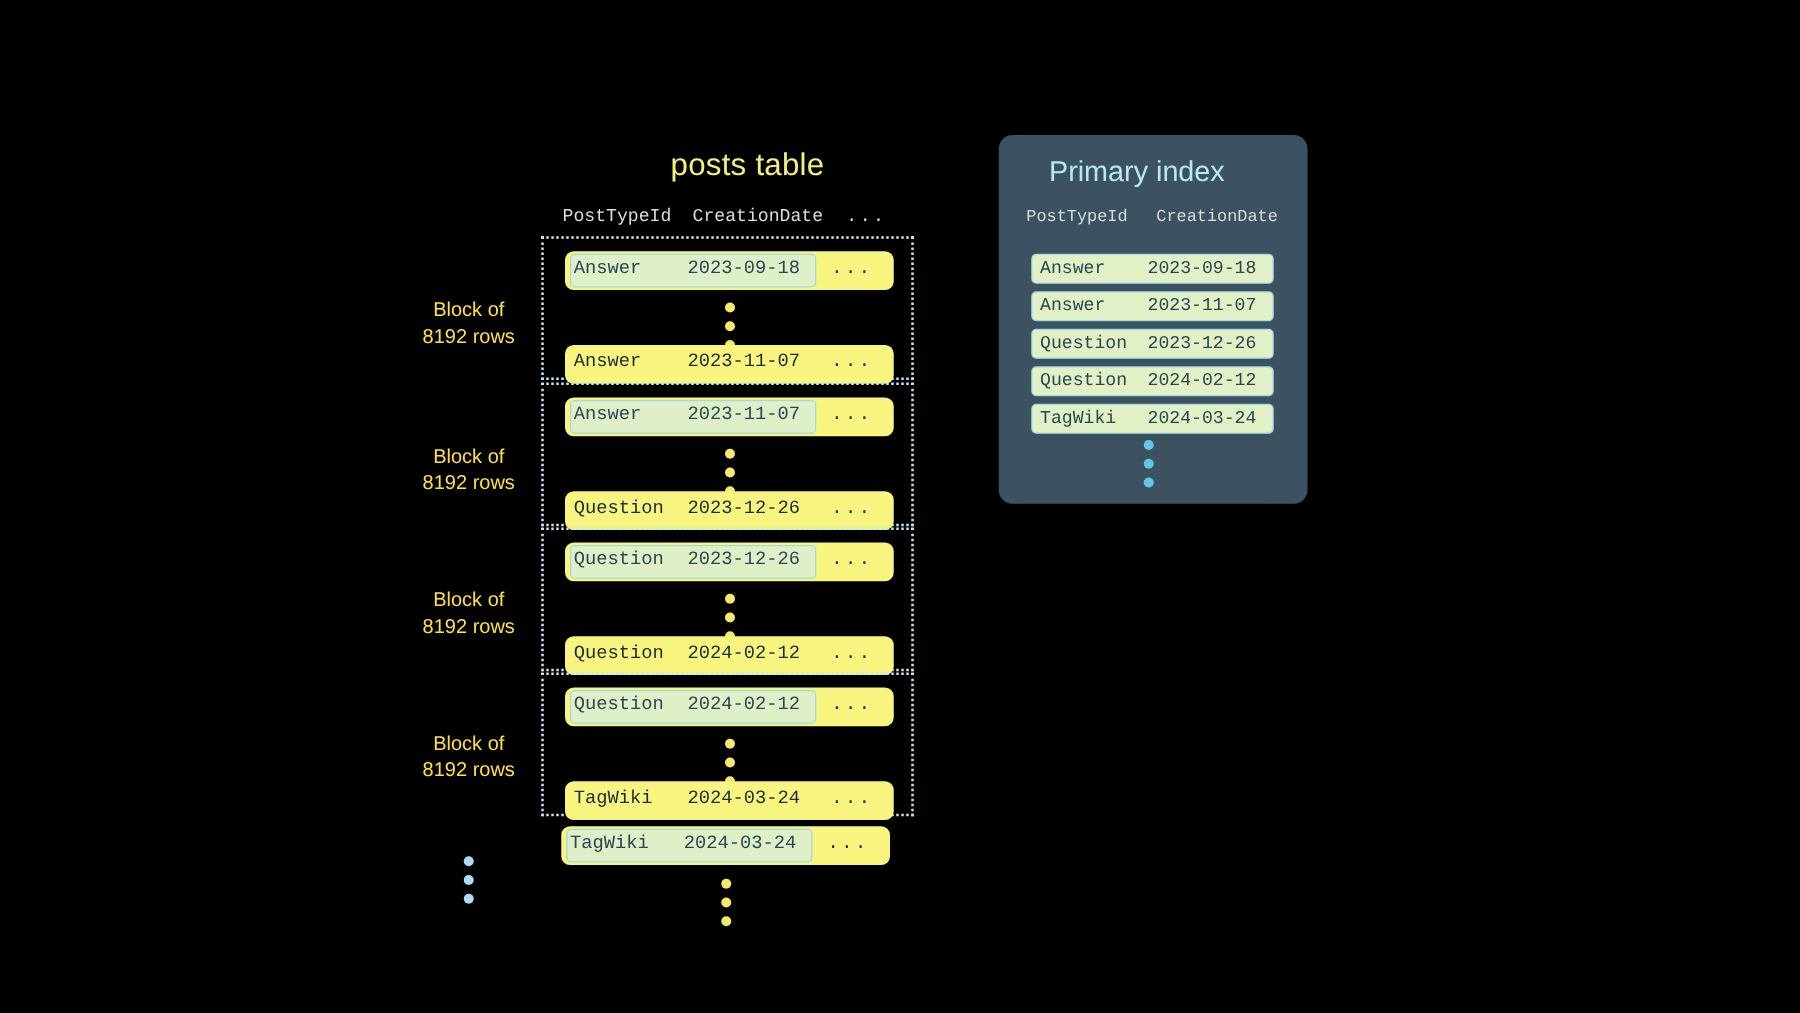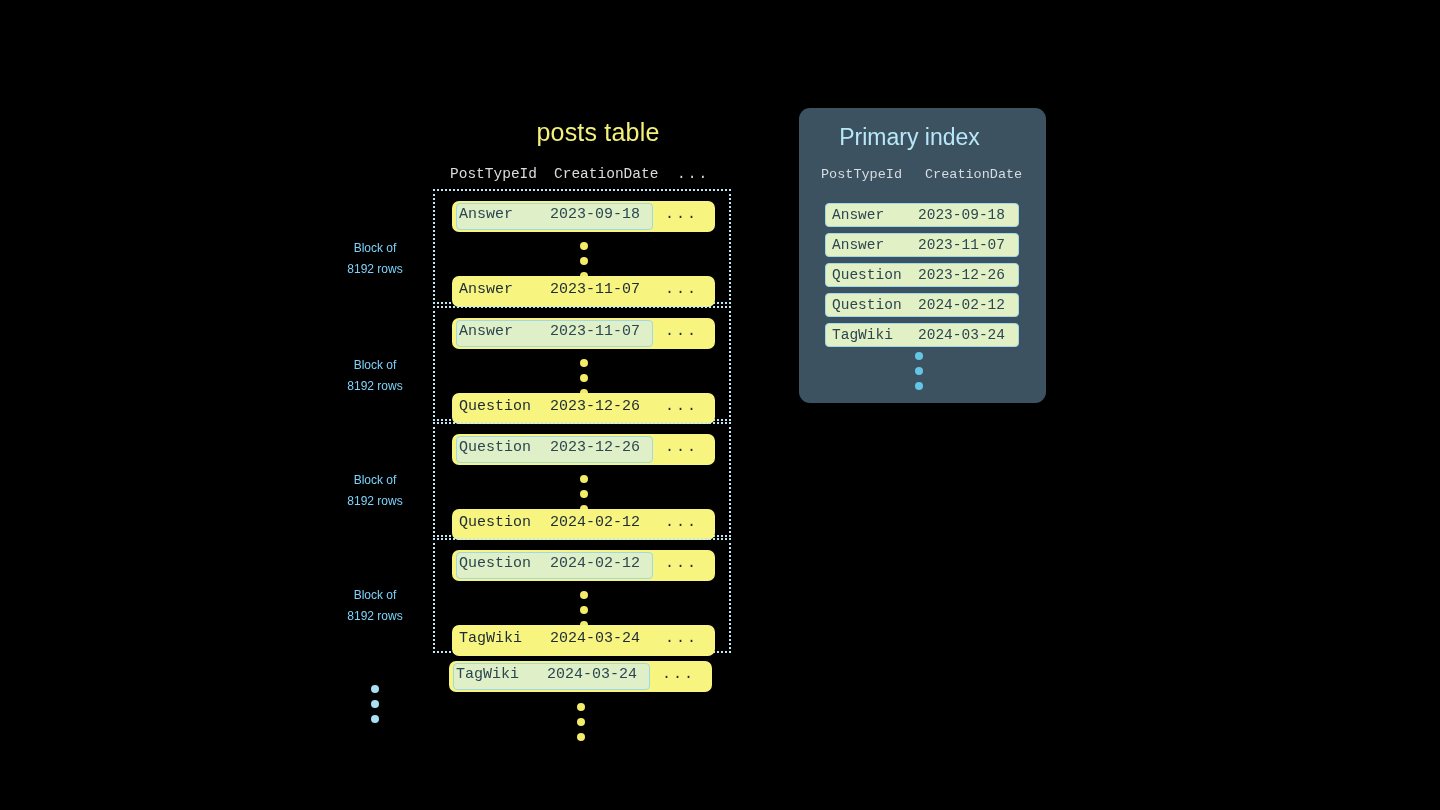--- a/index.html
+++ b/index.html
@@ -148,23 +148,23 @@
   }
   .vdots.yellow i { background: #f3ec6a; }
   .vdots.blue i  { background: #a9dff3; }
   .vdots.blue-idx i { background: #63c6e6; }
 
   
   .block-label {
     position: absolute;
     width: 130px;
     text-align: center;
-    font-size: 12px;
+    font-size: 16px;
     line-height: 21px;
-    color: #7dd3fc;
+    color: #fde047;
   }
 
   
   #primary-index {
     position: absolute;
     left: 799px;
     top: 108px;
     width: 247px;
     height: 295px;
     background: #3c5261;

